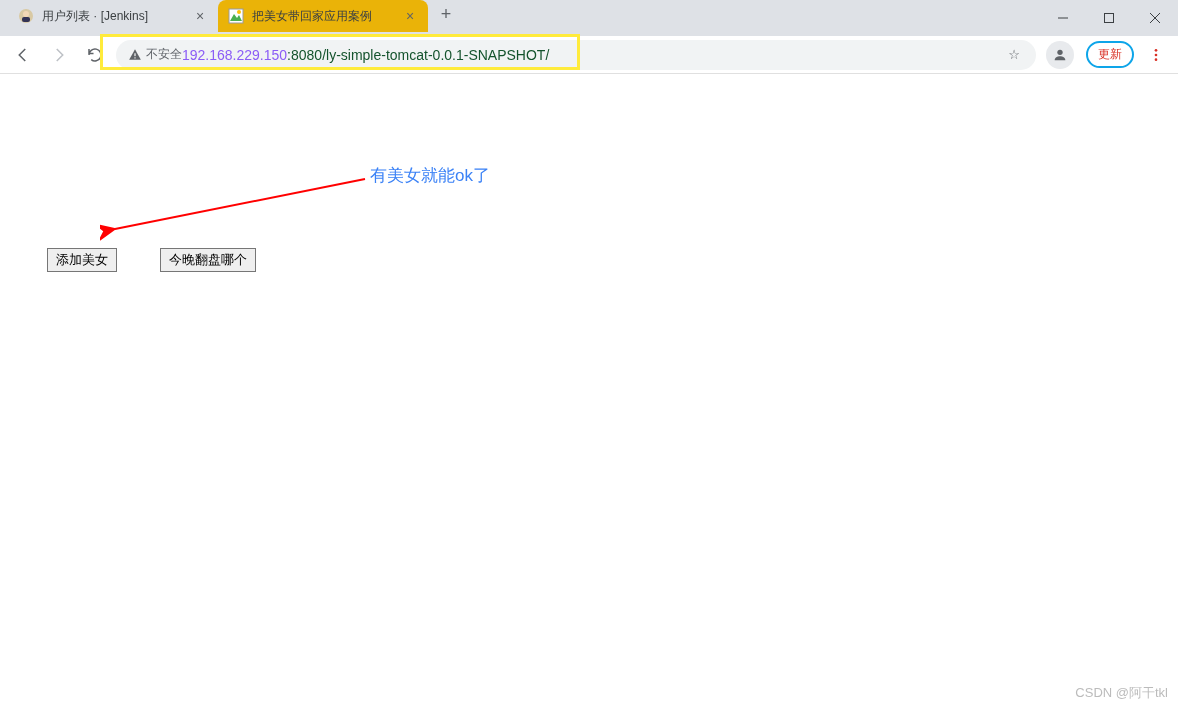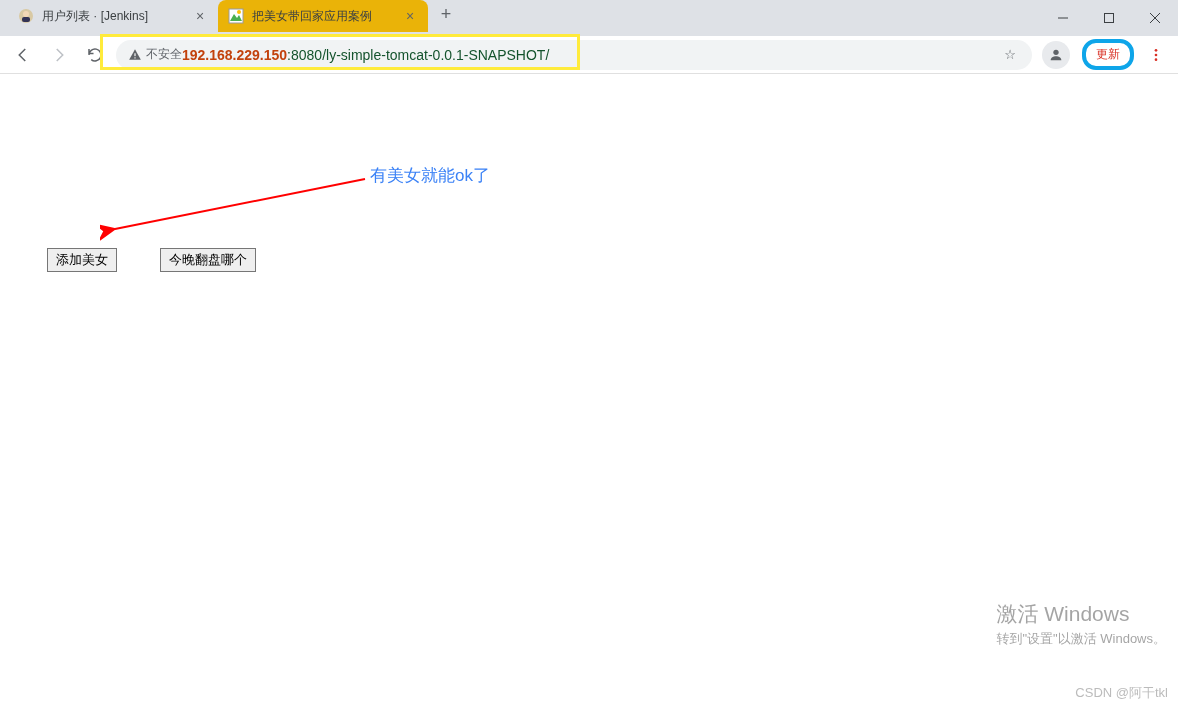--- a/index.html
+++ b/index.html
@@ -72,30 +72,30 @@
     }
     .highlight-box {
       position: absolute; left: 100px; top: 34px;
       width: 480px; height: 36px; border: 3px solid #ffeb3b;
       pointer-events: none; z-index: 5;
     }
     .insecure {
       display: flex; align-items: center; gap: 4px; color: #5f6368; font-size: 12px;
     }
     .url-text { color: #202124; font-size: 14px; flex: 1; }
-    .url-text .host { color: #c2410c; font-weight: bold; }
+    .url-text .host { color: #8b5cf6; }
     .url-text .path { color: #14532d; }
     .star-btn { color: #5f6368; width: 20px; text-align: center; cursor: pointer; }
     .profile-btn {
       width: 28px; height: 28px; border-radius: 50%; background: #e8eaed;
       display: flex; align-items: center; justify-content: center; color: #5f6368;
       cursor: pointer; margin: 0 4px;
     }
     .update-btn {
-      border: 4px solid #0ea5e9; color: #d93025; border-radius: 14px;
+      border: 2px solid #0ea5e9; color: #d93025; border-radius: 14px;
       padding: 3px 10px; font-size: 12px; display: flex; align-items: center;
       cursor: pointer; margin: 0 2px;
     }
     .menu-btn { width: 28px; height: 28px; display: flex; align-items: center; justify-content: center; color: #d93025; cursor: pointer; }
 
     
     .page-content {
       position: relative; padding: 8px; height: calc(100% - 74px); background: #fff;
     }
     .action-btn {
@@ -238,19 +238,15 @@
       </marker>
     </defs>
     <line x1="265" y1="5" x2="15" y2="55" stroke="#ff0000" stroke-width="2" marker-end="url(#ah)"></line>
   </svg>
 
   <div class="buttons-row">
     <button class="action-btn">添加美女</button>
     <button class="action-btn">今晚翻盘哪个</button>
   </div>
 
-  <div class="watermark">
-    <div class="l1">激活 Windows</div>
-    <div class="l2">转到"设置"以激活 Windows。</div>
-  </div>
 
   <div class="csdn-mark">CSDN @阿干tkl</div>
 </div>
 
 </body></html>

